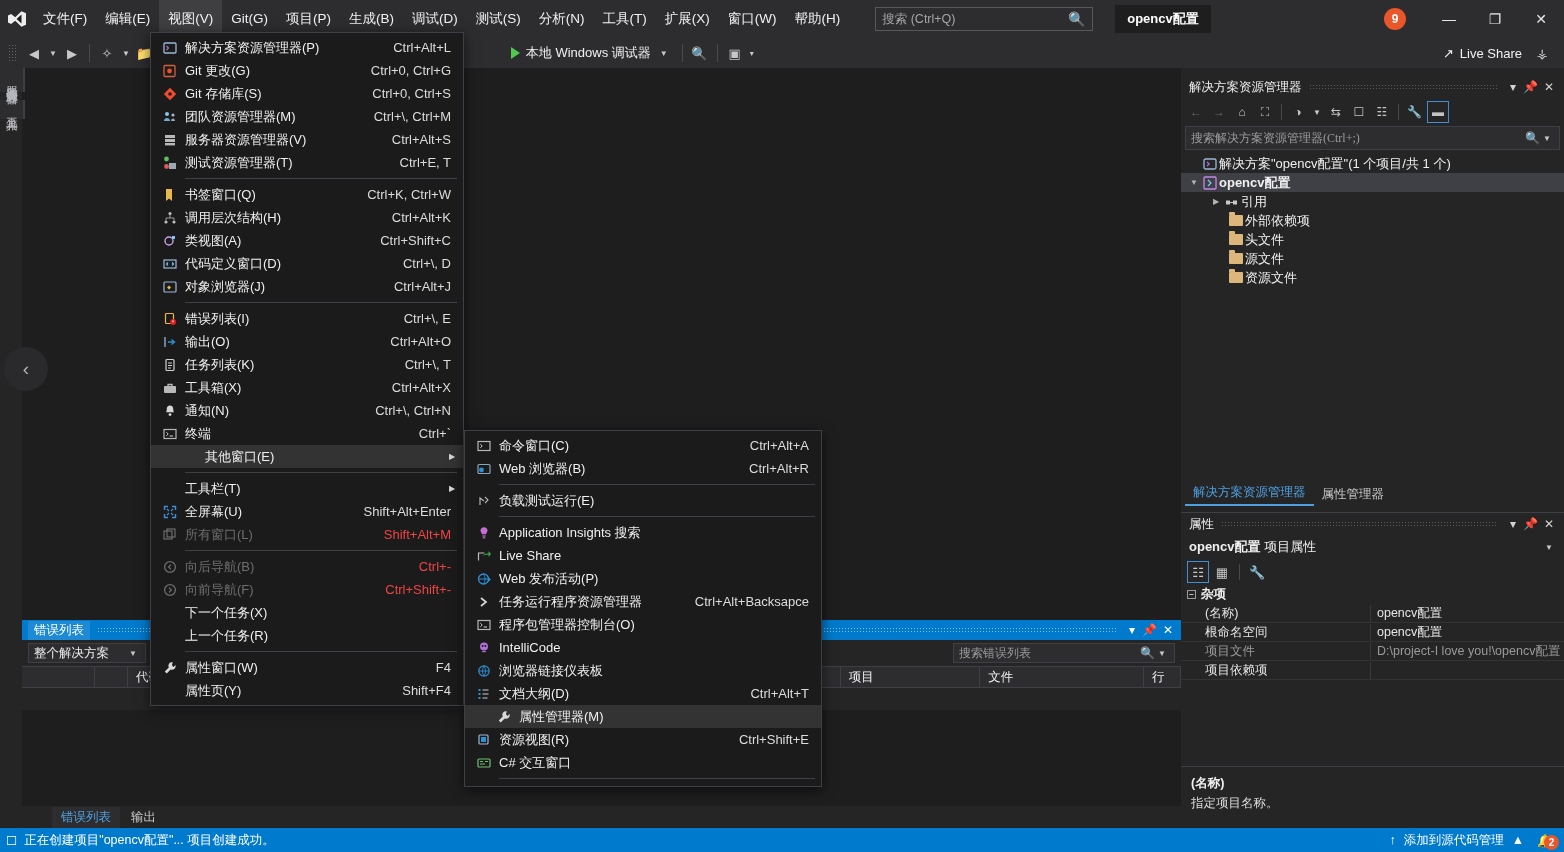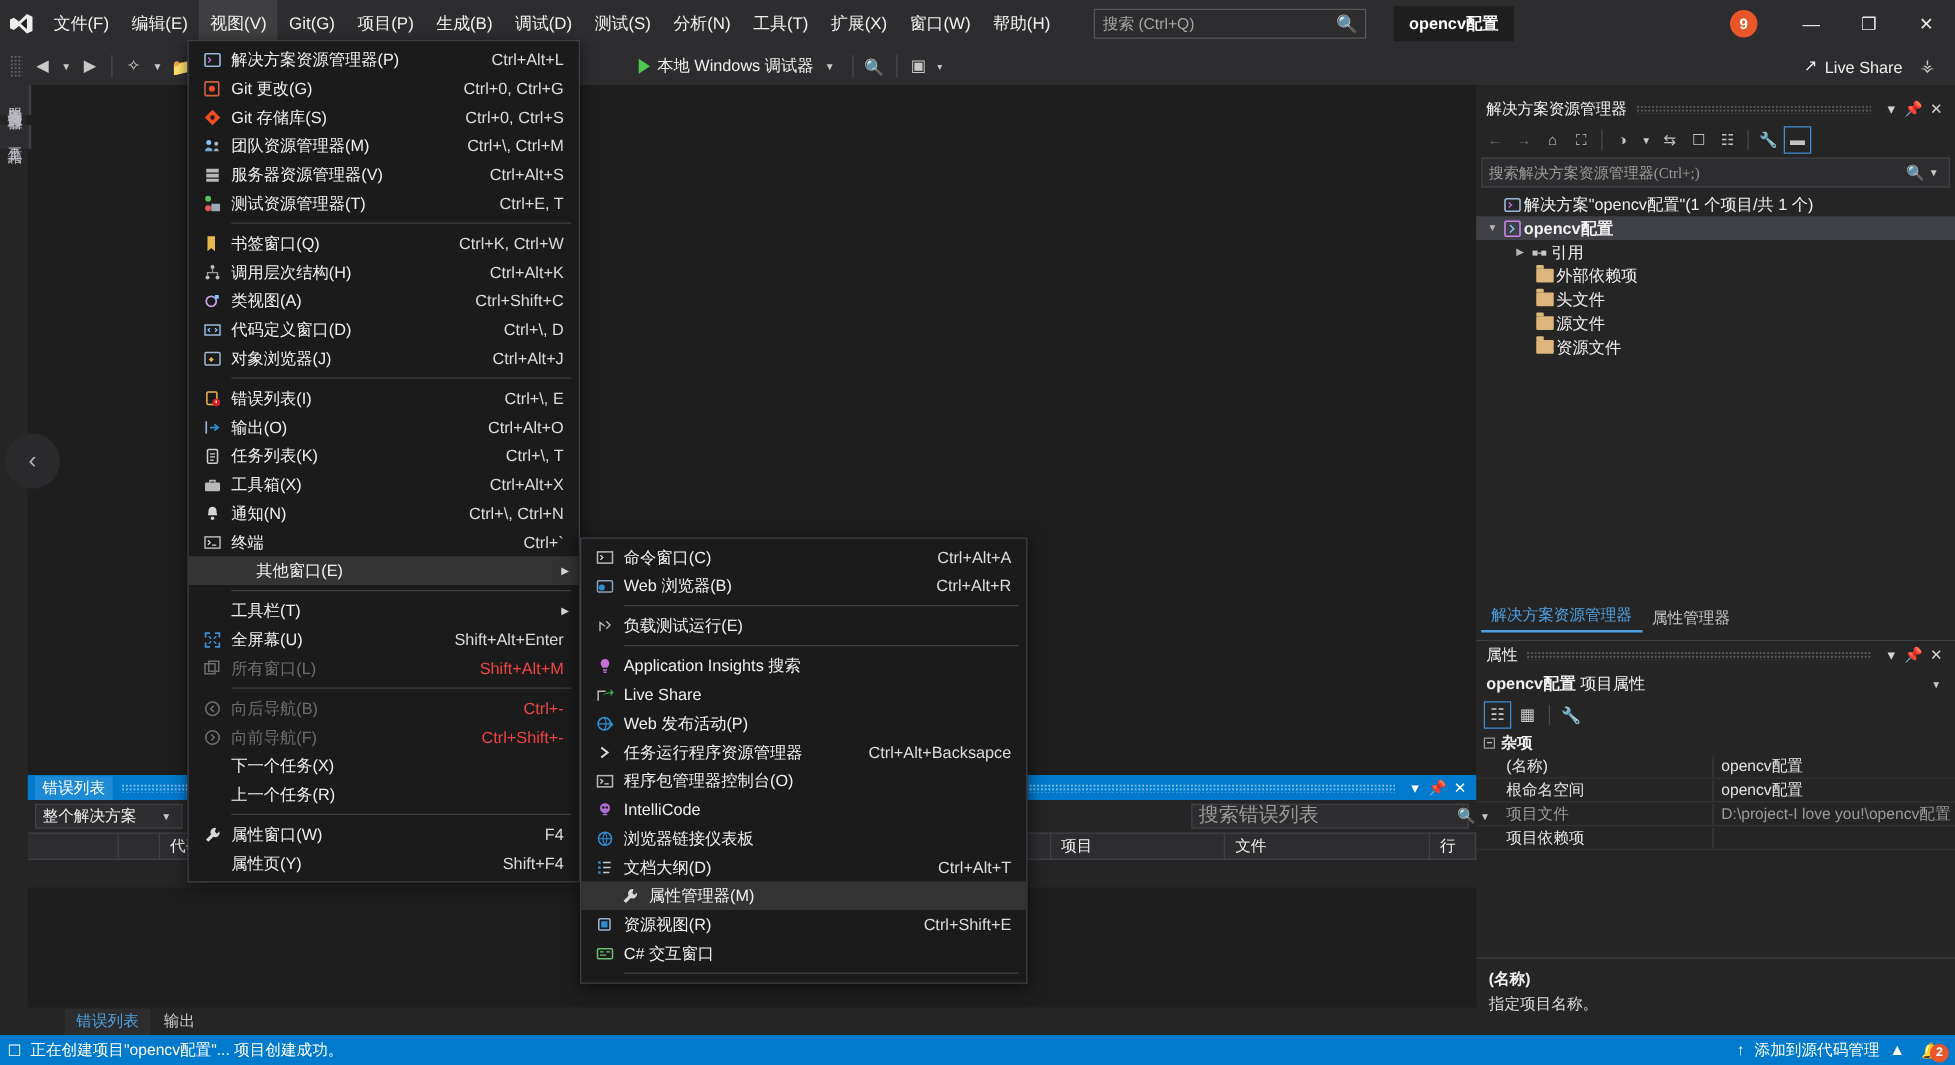--- a/index.html
+++ b/index.html
@@ -167,21 +167,21 @@
   .el-head .hdr-ico{ color:#fff; }
   .el-toolbar{ height:26px; display:flex; align-items:center; padding:0 6px; gap:8px; }
   .combo{
     height:20px; min-width:118px; background:#2d2d30; border:1px solid #3f3f46;
     display:flex;align-items:center;justify-content:space-between;padding:0 5px;font-size:12.5px;
   }
   .el-spacer{ flex:1; }
   .el-search{ width:222px;height:20px;background:#2d2d30;border:1px solid #3f3f46;
     display:flex;align-items:center;padding:0 5px; }
   .el-search input{ flex:1;background:transparent;border:0;outline:none;color:#eab308;
-    font-size:16px;font-family:inherit; }
+    font-size:12px;font-family:inherit; }
   .el-search input::placeholder{ color:#9a9a9a; }
   .el-cols{ height:22px; display:flex; background:#2d2d30; border-top:1px solid #3f3f46;
     border-bottom:1px solid #3f3f46; font-size:12.5px; align-items:center; }
   .el-col{ padding:0 8px; height:22px; line-height:22px; border-right:1px solid #3f3f46;
     white-space:nowrap; }
   .el-body{ position:absolute; left:0; right:0; top:90px; bottom:22px; background:#1e1e1e; }
   .el-tabs{ position:absolute; left:0;right:0;bottom:0;height:22px; display:flex;
     align-items:center; padding-left:30px; background:#252526; gap:2px; }
   .el-tab{ font-size:12.5px; padding:2px 9px; color:#c9c9c9; }
   .el-tab.active{ color:#4ea0e0; background:#2d2d30; }

